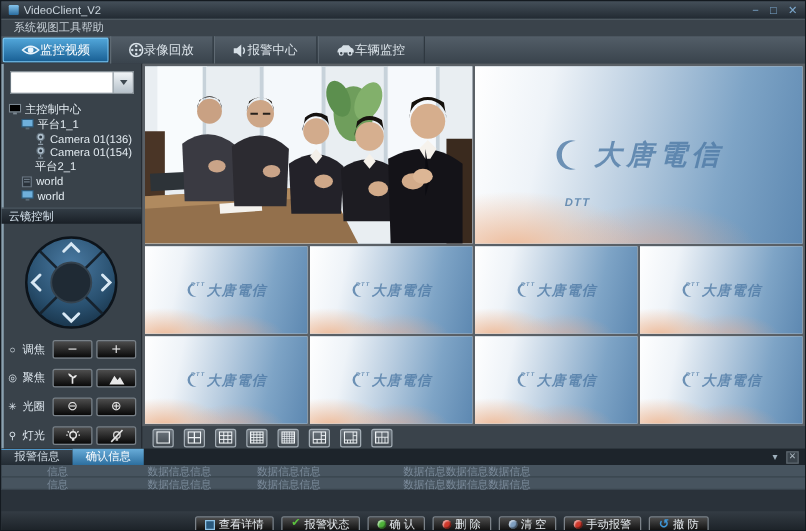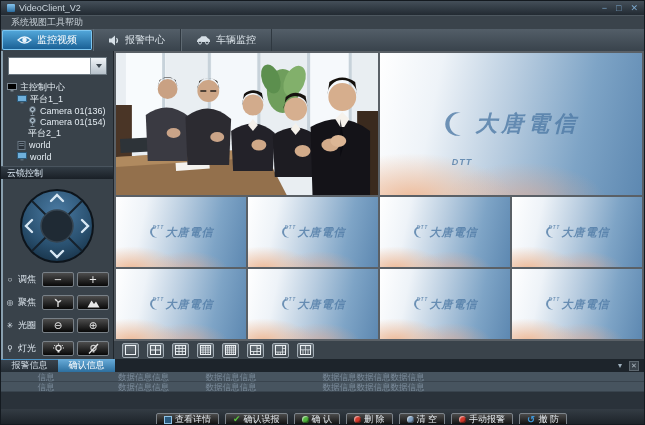--- a/index.html
+++ b/index.html
@@ -12,21 +12,21 @@
   }
   
   .titlebar{height:14px;background:linear-gradient(#444f59,#222a32);display:flex;align-items:center;padding:0 6px;color:#ccd6de;font-size:9px;flex:0 0 auto;}
   .app-icon{width:8px;height:8px;border-radius:1px;background:linear-gradient(#86c4ec,#2a6da0);margin-right:4px;flex:0 0 auto;}
   .win-controls{margin-left:auto;display:flex;gap:9px;color:#7ba7cc;font-size:9px;line-height:1;}
   .win-controls span{cursor:default;}
   
   .menubar{height:14px;background:#3a434b;border-top:1px solid #4d575f;display:flex;align-items:center;padding:0 10px;color:#c6cfd6;font-size:9px;flex:0 0 auto;}
   
   .toolbar{height:22px;background:linear-gradient(#535e68,#39434c);display:flex;align-items:stretch;flex:0 0 auto;}
-  .nav-tab{display:flex;align-items:center;gap:5px;padding:0 15px;color:#dbe3e9;font-size:10px;border-right:1px solid #2f3840;box-shadow:inset 1px 0 0 #5f6a73;}
+  .nav-tab{display:flex;align-items:center;padding:0 15px;color:#dbe3e9;font-size:10px;border-right:1px solid #2f3840;box-shadow:inset 1px 0 0 #5f6a73;}
   .nav-tab.active{background:linear-gradient(#54a9dc,#175d92);box-shadow:inset 0 0 0 1px #7cc5ef;color:#fff;border-radius:2px;margin:1px 0 1px 1px;}
   .nav-tab svg{flex:0 0 auto;}
   
   .main{display:flex;height:308px;flex:0 0 auto;}
   .left{width:113px;background:#39424a;border-right:1px solid #20262c;box-shadow:inset 2px 0 0 #8aa0af;display:flex;flex-direction:column;flex:0 0 auto;}
   .combo-row{padding:6px 6px 4px 7px;}
   .combo{height:18px;background:#fff;border:1px solid #6b7780;display:flex;}
   .combo-value{flex:1;font-size:9px;padding:3px 2px;color:#222;border:0;outline:none;min-width:0;background:#fff;}
   .combo-btn{width:16px;background:linear-gradient(#f0f4f7,#b7c2cb);border-left:1px solid #8b969e;display:flex;align-items:center;justify-content:center;}
   .combo-arrow{width:0;height:0;border-left:3px solid transparent;border-right:3px solid transparent;border-top:4px solid #3e4851;}
@@ -111,20 +111,31 @@
     <span>帮助</span>
   </div>
 
   <div class="toolbar">
     <div class="nav-tab active">
       <svg width="15" height="10" viewBox="0 0 15 10">
           <path d="M1 5 Q7.5 -1 14 5 Q7.5 11 1 5 Z" fill="none" stroke="#eaf4fc" stroke-width="1.2"></path>
           <circle cx="7.5" cy="5" r="2.3" fill="#eaf4fc"></circle>
         </svg>
       <span>监控视频</span>
+    </div>
+    <div class="nav-tab">
+      <svg width="12" height="12" viewBox="0 0 12 12">
+          <circle cx="6" cy="6" r="5.2" fill="none" stroke="#d6dfe6" stroke-width="1.2"></circle>
+          <circle cx="6" cy="2.8" r="1" fill="#d6dfe6"></circle>
+          <circle cx="6" cy="9.2" r="1" fill="#d6dfe6"></circle>
+          <circle cx="2.8" cy="6" r="1" fill="#d6dfe6"></circle>
+          <circle cx="9.2" cy="6" r="1" fill="#d6dfe6"></circle>
+          <circle cx="6" cy="6" r="1" fill="#d6dfe6"></circle>
+        </svg>
+      <span>录像回放</span>
     </div>
     <div class="nav-tab">
       <svg width="12" height="11" viewBox="0 0 12 11">
           <path d="M1 3.5 H3.5 L7 0.5 V10.5 L3.5 7.5 H1 Z" fill="#d6dfe6"></path>
           <path d="M8.5 3 Q10.5 5.5 8.5 8" fill="none" stroke="#d6dfe6" stroke-width="1.2"></path>
         </svg>
       <span>报警中心</span>
     </div>
     <div class="nav-tab">
       <svg width="15" height="10" viewBox="0 0 15 10">
@@ -505,21 +516,21 @@
       <div></div>
     </div>
 
     <div class="btnbar">
       <button class="act-btn">
           <span class="ic-sq"></span>
           <span>查看详情</span>
         </button>
       <button class="act-btn">
           <span class="ic-check">✔</span>
-          <span>确认误报</span>
+          <span>报警状态</span>
         </button>
       <button class="act-btn">
           <span class="ic-dot ic-green"></span>
           <span>确 认</span>
         </button>
       <button class="act-btn">
           <span class="ic-dot ic-red"></span>
           <span>删 除</span>
         </button>
       <button class="act-btn">

